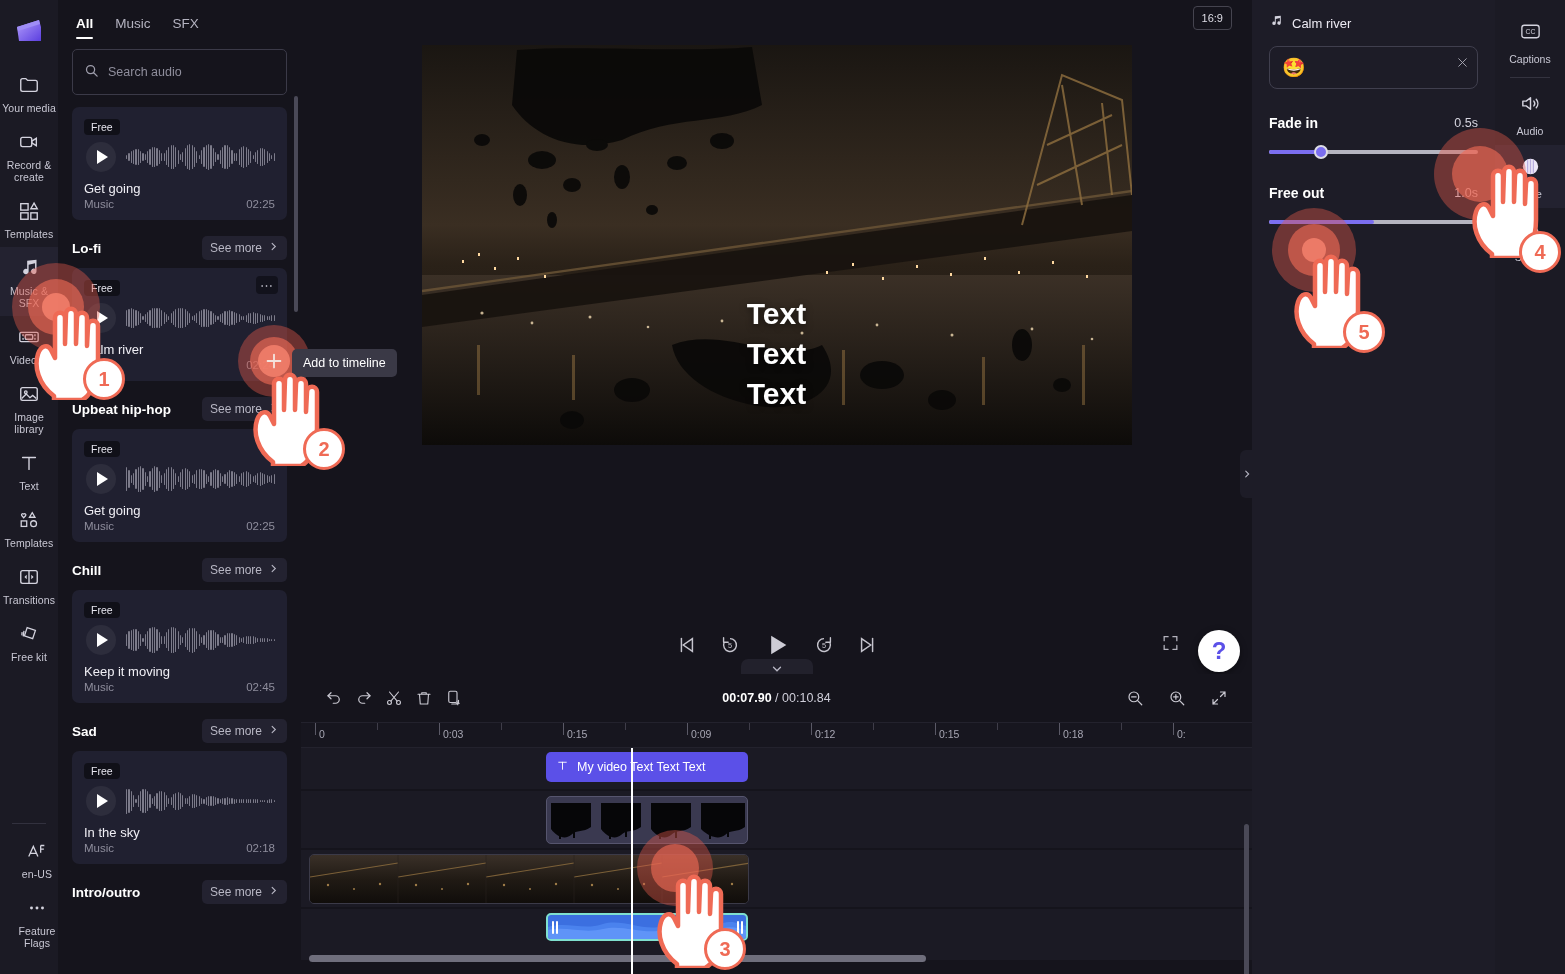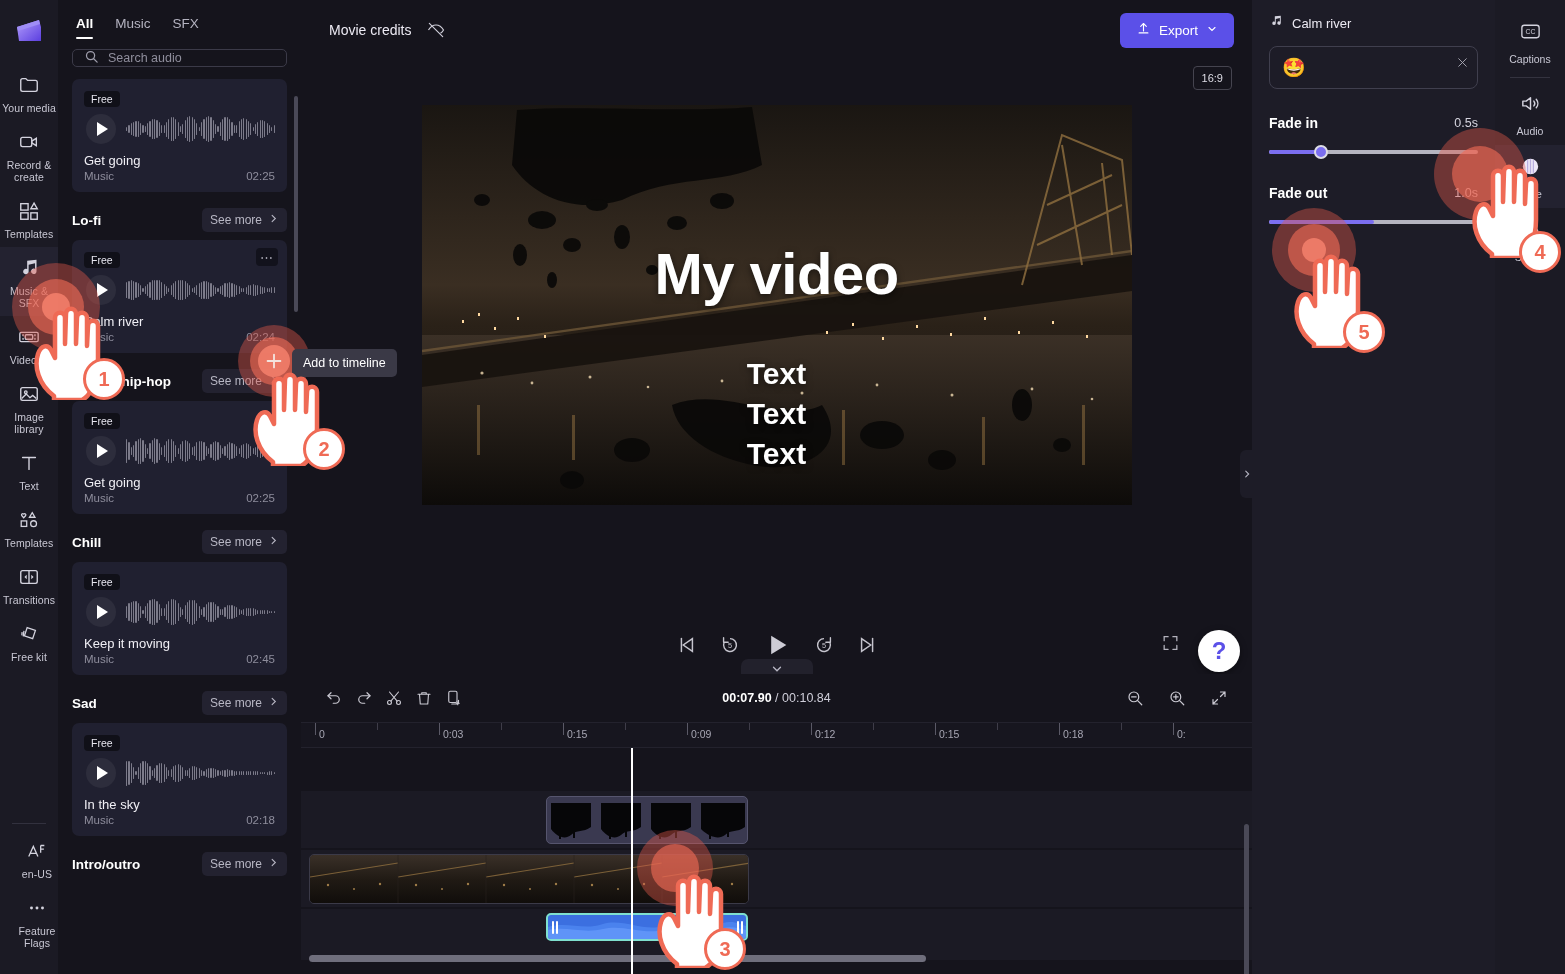--- a/index.html
+++ b/index.html
@@ -50,21 +50,21 @@
   .lib-tab {
     font-size: 13.5px; color: #b4b3c0; padding-bottom: 8px; cursor: pointer;
     position: relative;
   }
   .lib-tab.active { color: #fff; font-weight: 700; }
   .lib-tab.active::after {
     content:""; position:absolute; left:0; right:0; bottom:0; height:2px;
     background:#fff; border-radius:2px;
   }
   .searchbox {
-    margin: 10px 14px 10px 14px; height: 18px;
+    margin: 10px 14px 10px 14px; height: 46px;
     border: 1px solid #3b3a48; border-radius: 5px;
     display: flex; align-items: center; gap: 9px; padding: 0 11px;
     background: transparent;
   }
   .searchbox input {
     background: transparent; border: 0; outline: 0;
     color: #cfced9; font-size: 12.5px; font-family: inherit; width: 100%;
   }
   .searchbox input::placeholder { color: #8f8e9c; }
   .lib-scroll {
@@ -891,44 +891,20 @@
               </svg>
           </span>
         </span>
       </div>
     </div>
     <div class="lib-sb"></div>
   </div>
 
   <div class="center">
 
-    <div class="topbar">
-      <span class="proj-title">Movie credits</span>
-      <span class="eye-off">
-        <svg width="20" height="20" viewBox="0 0 24 24" fill="none" stroke="#cfced9" stroke-width="1.4">
-          <path d="M3 12s3.5-6 9-6 9 6 9 6-1.3 2.3-3.6 4"></path>
-            <path d="M4 4l16 16" stroke-linecap="round"></path>
-        </svg>
-      </span>
-      <div class="topbar-sp"></div>
-      <div class="export-btn">
-        <span>
-          <svg width="15" height="15" viewBox="0 0 24 24" fill="none" stroke="#fff" stroke-width="1.8">
-            <path d="M12 16V4M7.5 8.5L12 4l4.5 4.5" stroke-linecap="round" stroke-linejoin="round"></path>
-            <path d="M5 19h14" stroke-linecap="round"></path>
-          </svg>
-        </span>
-        <span>Export</span>
-        <span>
-          <svg width="12" height="12" viewBox="0 0 24 24" fill="none" stroke="#fff" stroke-width="2.2">
-              <path d="M6 9l6 6 6-6" stroke-linecap="round"></path>
-            </svg>
-        </span>
-      </div>
-    </div>
 
     <div class="stage">
       <div class="ratio-chip">16:9</div>
 
       <div class="video-wrap">
         <div class="video">
           <div class="vid-bg">
             <svg width="710" height="400" viewBox="0 0 710 400" preserveAspectRatio="none">
               <defs>
                 <linearGradient id="sky" x1="0" y1="0" x2="0" y2="1">
@@ -1005,21 +981,20 @@
 
               <g fill="#c99a55" opacity=".35">
                 <rect x="55" y="300" width="3" height="50"></rect>
                   <rect x="150" y="310" width="3" height="45"></rect>
                 <rect x="420" y="305" width="3" height="55"></rect>
                   <rect x="560" y="312" width="3" height="48"></rect>
                 <rect x="660" y="300" width="3" height="60"></rect>
               </g>
             </svg>
           </div>
-          <div class="vtext vtitle">My video</div>
           <div class="vtext vline vl1">Text</div>
           <div class="vtext vline vl2">Text</div>
           <div class="vtext vline vl3">Text</div>
         </div>
       </div>
 
       <div class="playrow">
         <span class="pbtn">
           <svg width="22" height="22" viewBox="0 0 24 24" fill="none" stroke="#dedde6" stroke-width="1.6">
             <path d="M7 5v14" stroke-linecap="round"></path>
@@ -1147,20 +1122,30 @@
         <div class="tick min" style="left:696px"></div>
         <div class="tick" style="left:758px"></div>
           <div class="tick-lbl" style="left:758px">0:18</div>
         <div class="tick min" style="left:820px"></div>
         <div class="tick" style="left:872px"></div>
           <div class="tick-lbl" style="left:872px">0:</div>
       </div>
 
       <div class="tracks">
 
+        <div class="track-row" style="top:0;height:42px">
+          <div class="clip clip-text" style="left:245px;top:4px;width:202px;height:30px">
+            <span>
+              <svg width="13" height="13" viewBox="0 0 24 24" fill="none" stroke="#fff" stroke-width="1.7">
+                  <path d="M5 6h14M12 6v13" stroke-linecap="round"></path>
+                </svg>
+            </span>
+            <span>My video Text Text Text</span>
+          </div>
+        </div>
 
         <div class="track-row" style="top:43px;height:58px">
           <div class="clip clip-audio-dark" style="left:245px;top:5px;width:202px;height:48px">
             <svg width="202" height="48" viewBox="0 0 202 48" preserveAspectRatio="none">
               <g fill="#060608">
                 <path d="M4 6 h40 v24 c-8 6 -14 2 -20 8 c-6 5 -14 2 -20 -6z"></path>
                 <path d="M54 6 h40 v24 c-8 6 -14 2 -20 8 c-6 5 -14 2 -20 -6z"></path>
                 <path d="M104 6 h40 v24 c-8 6 -14 2 -20 8 c-6 5 -14 2 -20 -6z"></path>
                 <path d="M154 6 h44 v24 c-8 6 -14 2 -20 8 c-6 5 -16 2 -24 -6z"></path>
                 <rect x="12" y="34" width="2" height="8"></rect>
@@ -1279,21 +1264,21 @@
       <span class="prop-name">Fade in</span>
       <span class="prop-val">0.5s</span>
     </div>
     <div class="slider">
       <div class="slider-track"></div>
       <div class="slider-fill" style="width:25%"></div>
       <div class="slider-knob" style="left:25%"></div>
     </div>
 
     <div class="prop-row">
-      <span class="prop-name">Fade out</span>
+      <span class="prop-name">Free out</span>
       <span class="prop-val">1.0s</span>
     </div>
     <div class="slider">
       <div class="slider-track"></div>
       <div class="slider-fill" style="width:50%"></div>
       <div class="slider-knob" style="left:50%;opacity:.0"></div>
     </div>
   </div>
 
   <div class="trail">

